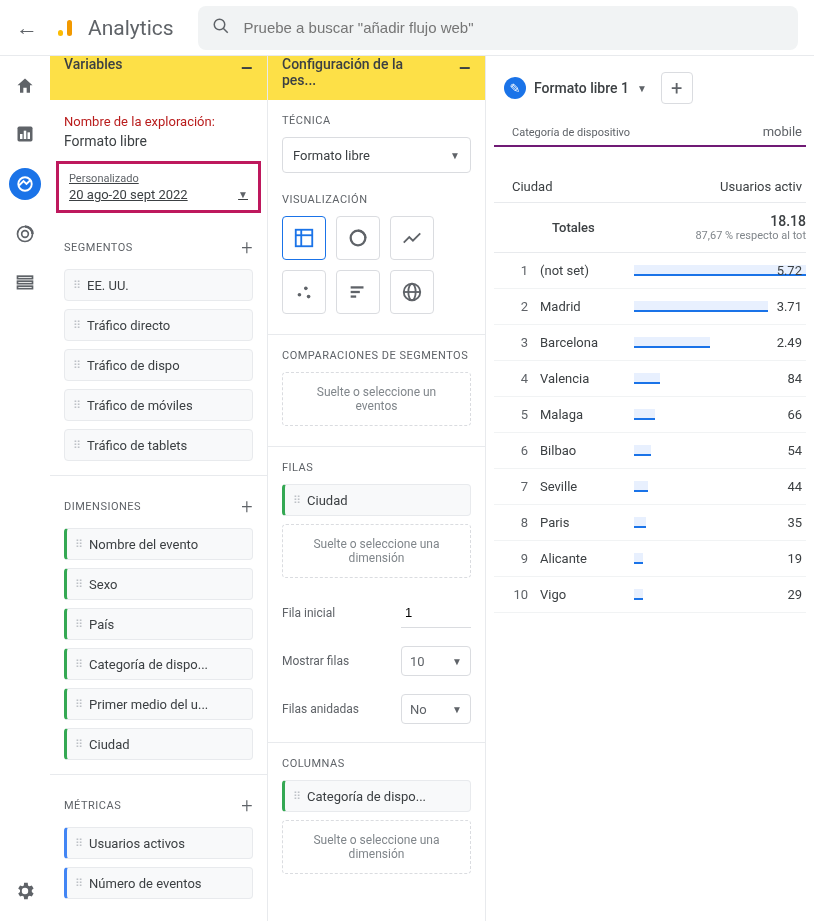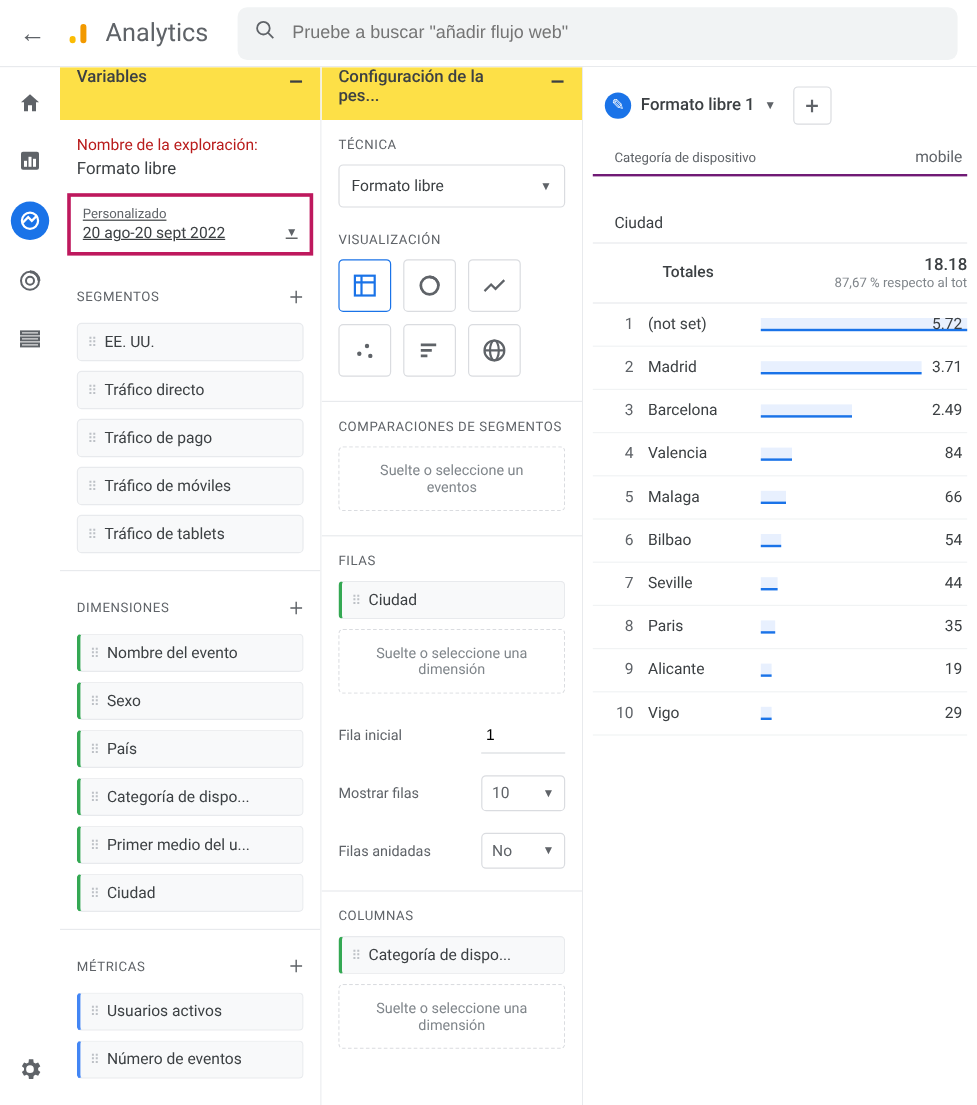--- a/index.html
+++ b/index.html
@@ -184,21 +184,21 @@
           <div class="chip">
             <span class="chip-handle">⠿</span>
             <span>EE. UU.</span>
           </div>
           <div class="chip">
             <span class="chip-handle">⠿</span>
             <span>Tráfico directo</span>
           </div>
           <div class="chip">
             <span class="chip-handle">⠿</span>
-            <span>Tráfico de pago</span>
+            <span>Tráfico de dispo</span>
           </div>
           <div class="chip">
             <span class="chip-handle">⠿</span>
             <span>Tráfico de móviles</span>
           </div>
           <div class="chip">
             <span class="chip-handle">⠿</span>
             <span>Tráfico de tablets</span>
           </div>
         </div>
@@ -359,20 +359,21 @@
       <div class="tab-add">+</div>
     </div>
 
     <div class="rpt-table">
       <div class="rpt-head-row">
         <div class="col-dim"><span style="font-size:11px;">Categoría de dispositivo</span></div>
         <div class="col-metric">mobile</div>
       </div>
       <div class="rpt-second">
         <div style="flex:0 0 140px; padding-left:18px; padding-top:24px;">Ciudad</div>
+        <div class="col-metric-head" style="padding-top:24px;">Usuarios activ</div>
       </div>
       <div class="rpt-totals">
         <div class="label">Totales</div>
         <div class="value">
           <div class="val-num">18.18</div>
           <div class="val-sub">87,67 % respecto al tot</div>
         </div>
       </div>
       <div id="report-rows">
           <div class="rpt-row">

